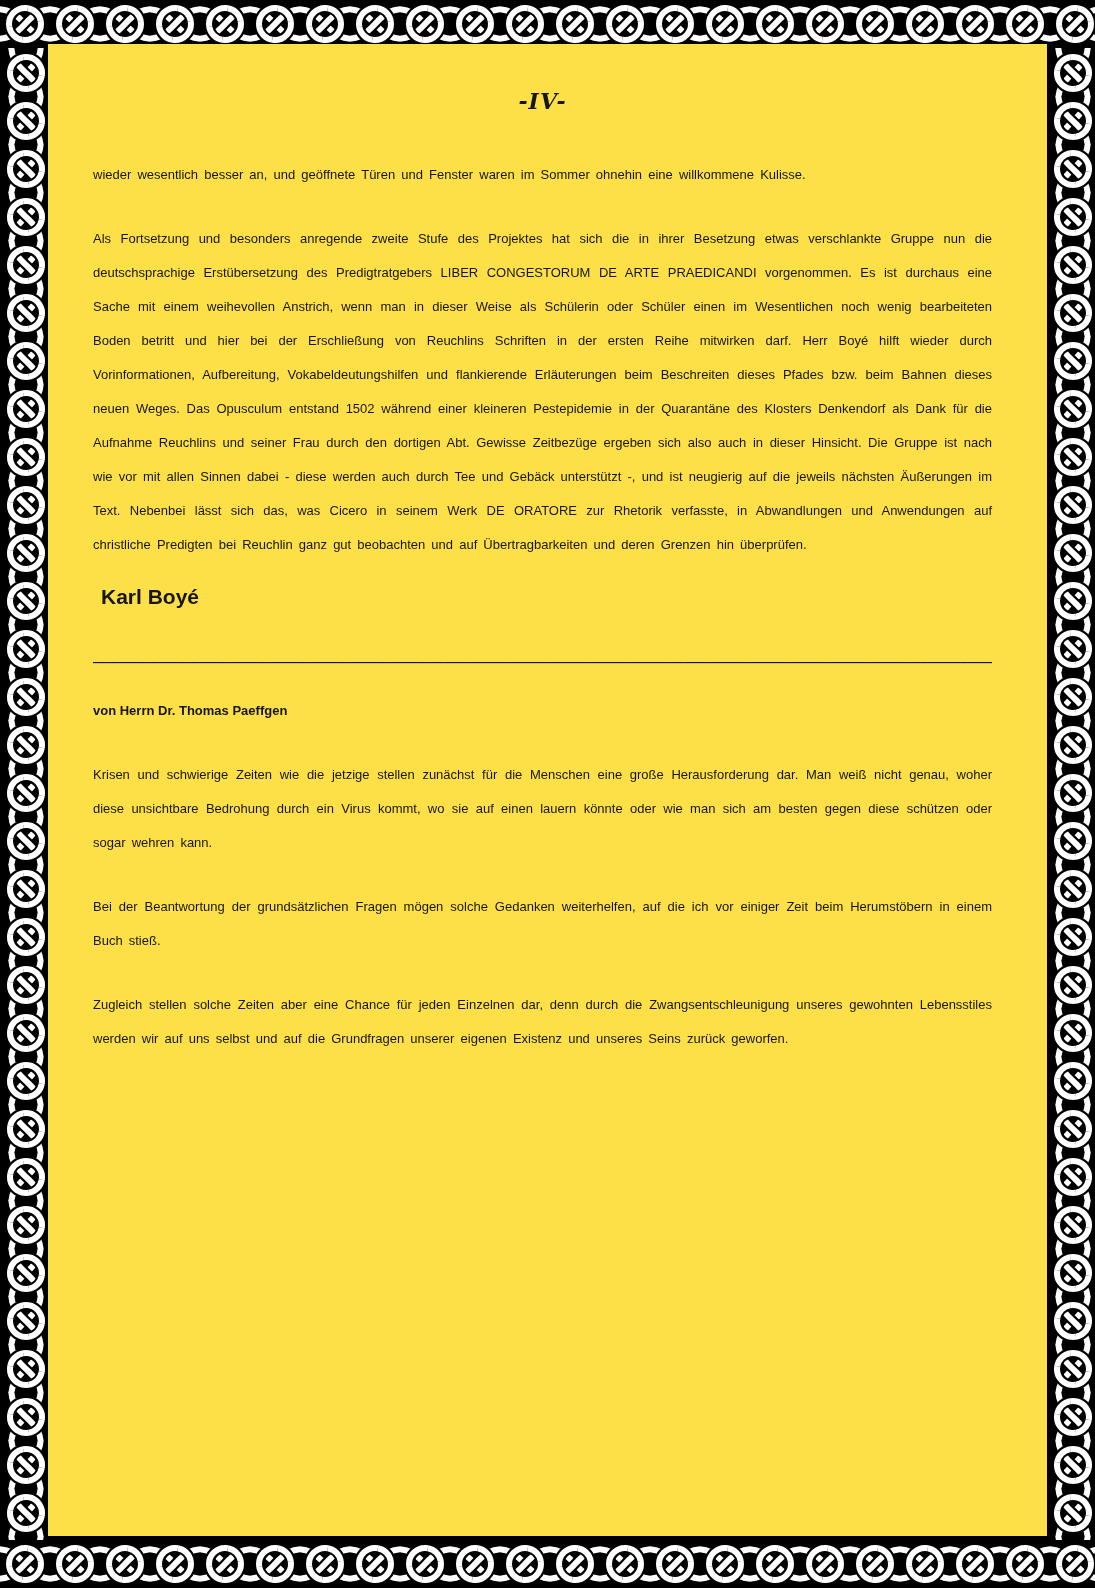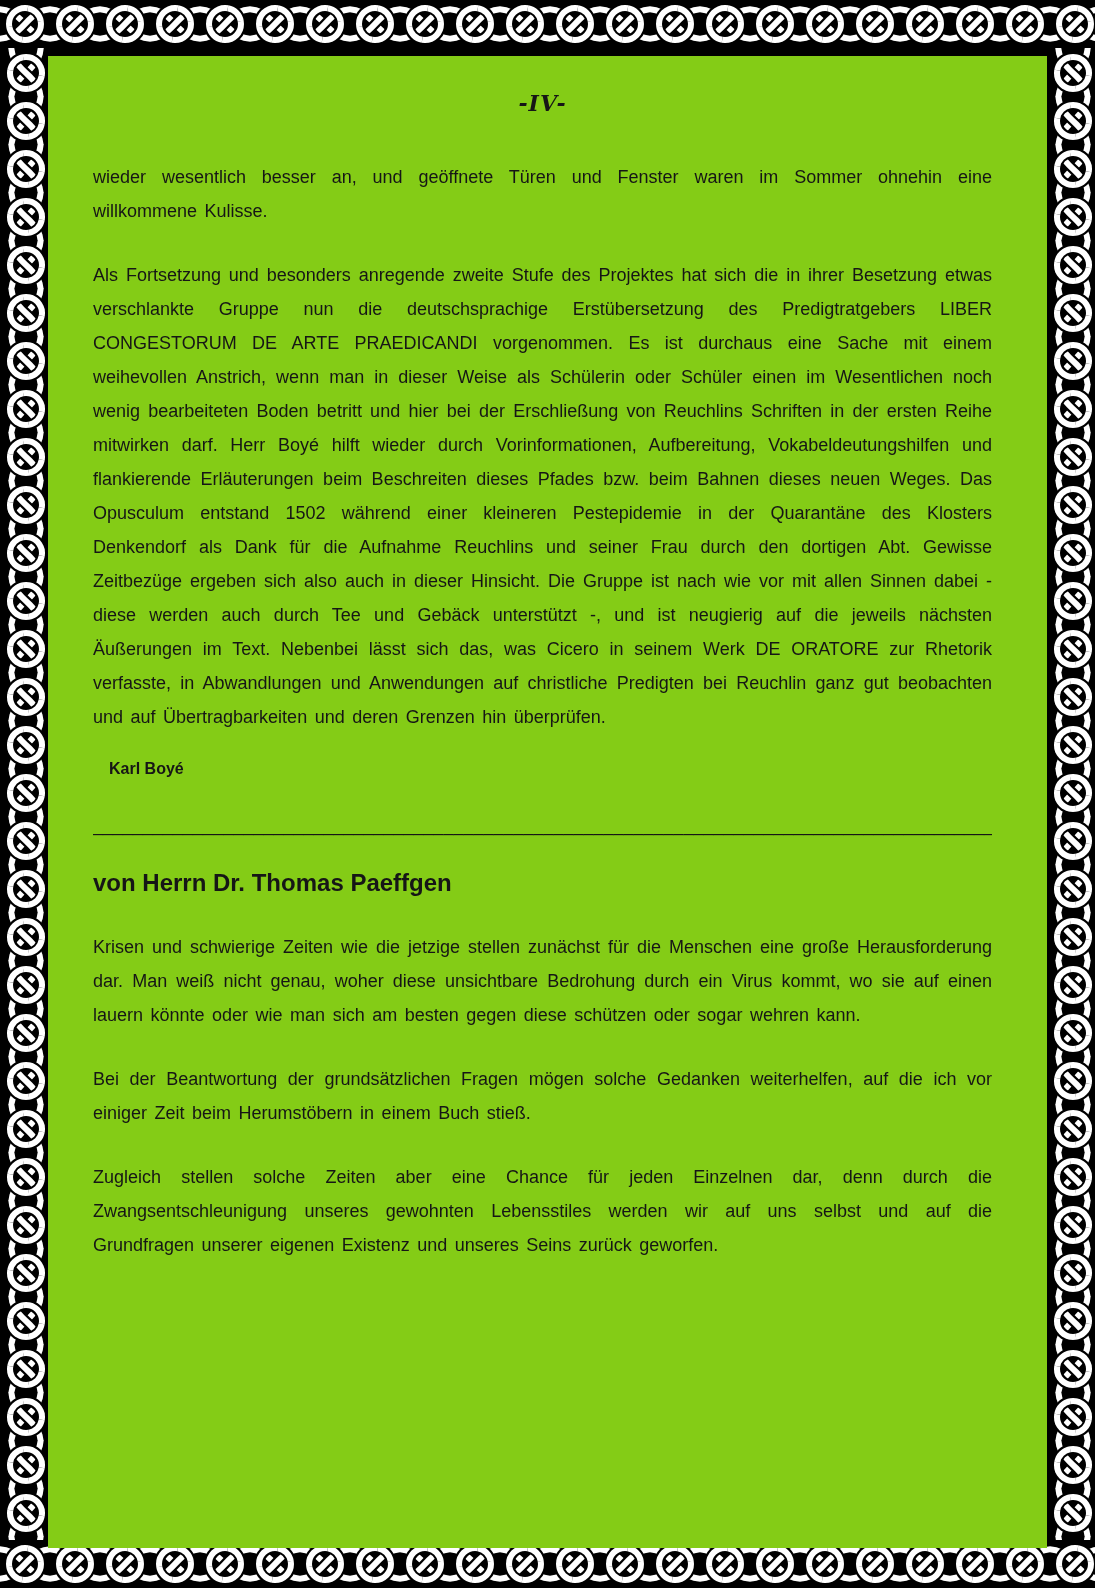--- a/index.html
+++ b/index.html
@@ -20,59 +20,59 @@
     pointer-events: none;
   }
   #border-top    { top: 0; left: 0; }
   #border-bottom { bottom: 0; left: 0; }
   #border-left   { top: 48px; left: 0; }
   #border-right  { top: 48px; right: 0; }
 
   #page {
     position: absolute;
     left: 48px;
-    top: 56px;
+    top: 44px;
     width: 999px;
     height: 1492px;
-    background: #84cc16;
+    background: #fde047;
     box-sizing: border-box;
-    padding: 4px 55px 0 45px;
+    padding: 14px 55px 0 45px;
     overflow: hidden;
     color: #161616;
     font-family: "Liberation Sans", "DejaVu Sans", sans-serif;
   }
 
   .page-number {
     margin: 30px 0 0 0;
     text-align: center;
     font-family: "DejaVu Serif", serif;
     font-style: italic;
     font-weight: bold;
     font-size: 22px;
     line-height: 26px;
     letter-spacing: 1px;
   }
 
   .body-par {
     margin: 30px 0 0 0;
-    font-size: 18px;
+    font-size: 13px;
     line-height: 34px;
     text-align: justify;
     word-spacing: 2.5px;
   }
   .first-par { margin-top: 44px; }
 
   .closing-place {
     margin: 26px 0 0 0;
     font-size: 18.5px;
     line-height: 34px;
   }
   .signature {
-    margin: 18px 0 0 16px;
-    font-size: 16px;
+    margin: 18px 0 0 8px;
+    font-size: 21px;
     line-height: 34px;
     font-weight: bold;
   }
 
   .separator {
     margin: 22px 0 0 0;
     font-size: 18px;
     line-height: 34px;
     letter-spacing: 0;
     white-space: nowrap;
@@ -89,21 +89,21 @@
   .section-number {
     font-size: 22px;
     margin-right: 8px;
   }
   .section-title {
     font-size: 27px;
   }
 
   .byline {
     margin: 24px 0 0 0;
-    font-size: 24px;
+    font-size: 13px;
     line-height: 34px;
     font-weight: bold;
   }
 </style>
 </head>
 <body>
 
 <div id="frame">
 
   <svg id="border-top" class="border-band" width="1095" height="48" viewBox="0 0 1095 48">

